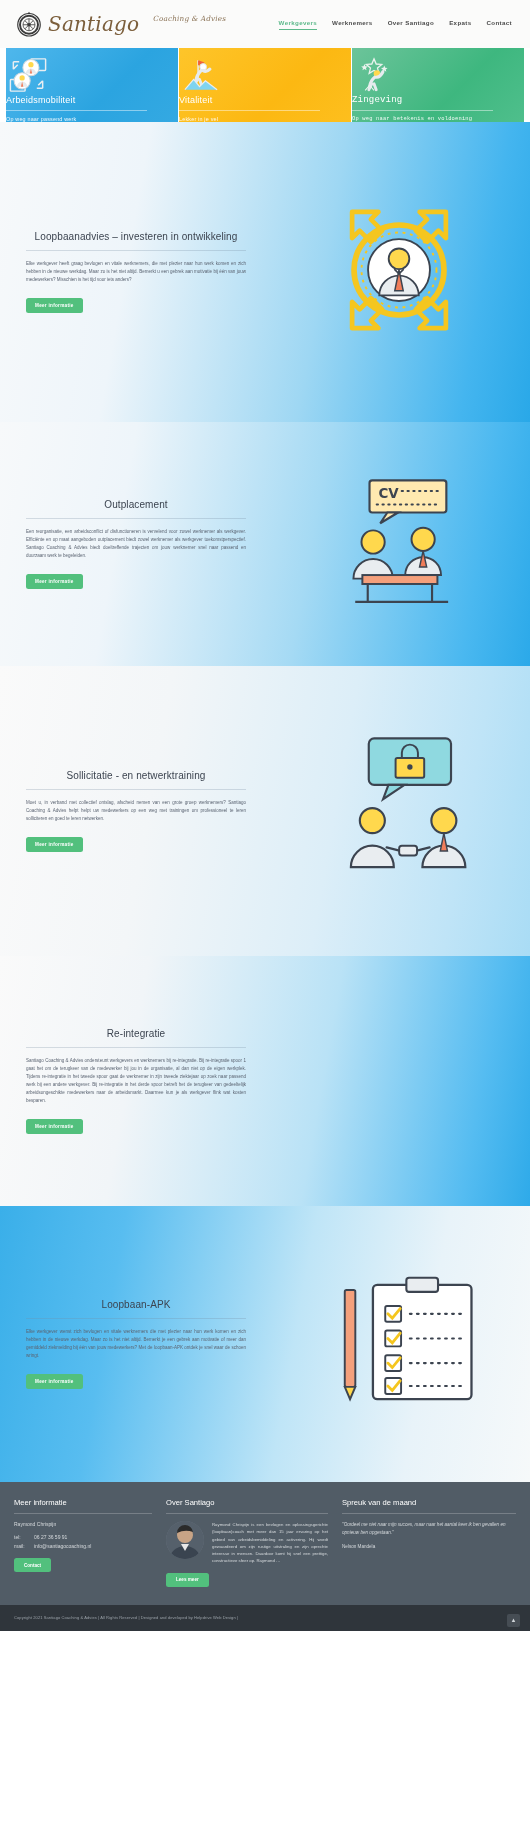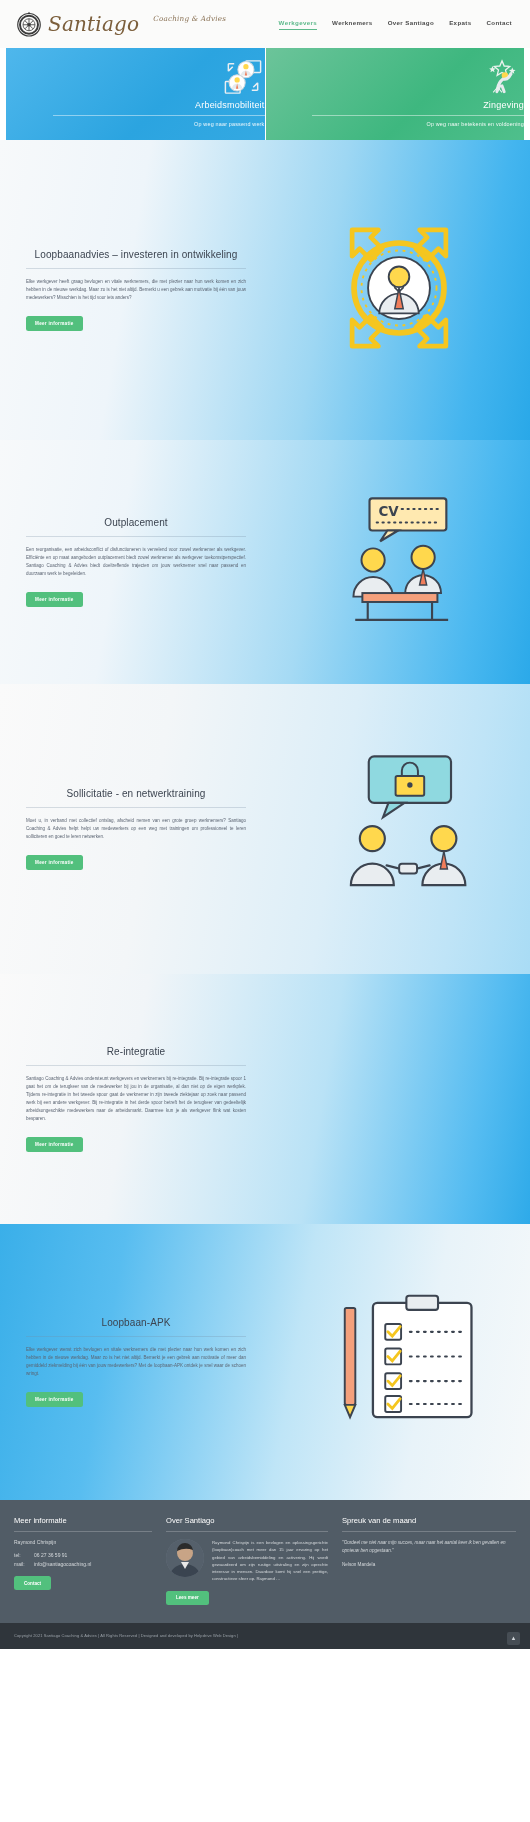--- a/index.html
+++ b/index.html
@@ -52,30 +52,30 @@
     padding-bottom: 3px;
     cursor: pointer;
     white-space: nowrap;
   }
   .nav-item.active { color: #5cb98a; border-bottom: 1.5px solid #5cb98a; }
 
   
   .banners { display: flex; padding: 0 6px; gap: 1px; }
   .banner {
     flex: 1;
-    height: 92px;
+    height: 74px;
     position: relative;
     display: flex;
     flex-direction: column;
-    align-items: flex-end;
+    align-items: flex-start;
     padding-top: 7px;
   }
   .banner.b1 { background: linear-gradient(135deg,#4fb7ec 0%,#2ba4e0 60%,#34a9e2 100%); }
   .banner.b2 { background: linear-gradient(135deg,#fec52a 0%,#fcb812 60%,#fdbf1e 100%); }
-  .banner.b3 { background: linear-gradient(135deg,#6cc49a 0%,#3eb77f 60%,#4fbf8c 100%); }
+  .banner.b3 { background: linear-gradient(135deg,#6cc49a 0%,#3eb77f 60%,#4fbf8c 100%); font-family: Liberation Mono, monospace; }
   .banner-icon { height: 44px; display: flex; align-items: center; justify-content: center; }
   .banner-title {
     font-size: 9px;
     color: #ffffff;
     font-weight: 400;
     margin-top: 1px;
     letter-spacing: .2px;
   }
   .banner-rule {
     width: 82%;
@@ -267,20 +267,36 @@
           <path d="M15 40 a7 7 0 0 1 14 0 z" fill="#e6ebee"></path>
           <path d="M22 33 l1.6 7 h-3.2 z" fill="#f07d5a"></path>
         </g>
       </svg>
     </div>
     <div class="banner-title">Arbeidsmobiliteit</div>
     <div class="banner-rule"></div>
     <div class="banner-sub">Op weg naar passend werk</div>
   </div>
 
+  <div class="banner b2">
+    <div class="banner-icon">
+      <svg viewBox="0 0 60 48" width="44" height="36">
+        <path d="M26 4 L26 30" stroke="#e9eef2" stroke-width="2" fill="none"></path>
+        <path d="M26 4 L35 7 L26 11 Z" fill="#f0603c"></path>
+        <circle cx="33" cy="13" r="4.6" fill="#ffffff" stroke="#d9e1e6" stroke-width="1.2"></circle>
+        <path d="M30 18 C26 22 24 26 23 32 L20 36 M33 18 C36 20 39 19 42 16" stroke="#e6ebee" stroke-width="4.5" fill="none" stroke-linecap="round"></path>
+        <path d="M25 30 L21 38 M28 30 L31 38" stroke="#e6ebee" stroke-width="4" fill="none" stroke-linecap="round"></path>
+        <path d="M8 44 L20 30 L28 40 L36 32 L52 44 Z" fill="#7fd4f0"></path>
+        <path d="M8 44 L20 30 L28 40 L36 32 L52 44" fill="none" stroke="#e9eef2" stroke-width="1.6"></path>
+      </svg>
+    </div>
+    <div class="banner-title">Vitaliteit</div>
+    <div class="banner-rule"></div>
+    <div class="banner-sub">Lekker in je vel</div>
+  </div>
 
   <div class="banner b3">
     <div class="banner-icon">
       <svg viewBox="0 0 60 48" width="44" height="36">
         <path d="M30 2 L33 9 L40.5 9.6 L34.8 14.5 L36.6 21.8 L30 17.8 L23.4 21.8 L25.2 14.5 L19.5 9.6 L27 9 Z" fill="none" stroke="#eaf3ee" stroke-width="1.8"></path>
         <path d="M17 9 L18.3 12 L21.5 12.3 L19 14.4 L19.8 17.5 L17 15.8 L14.2 17.5 L15 14.4 L12.5 12.3 L15.7 12 Z" fill="#eaf3ee"></path>
         <path d="M44 11 L45.3 14 L48.5 14.3 L46 16.4 L46.8 19.5 L44 17.8 L41.2 19.5 L42 16.4 L39.5 14.3 L42.7 14 Z" fill="#eaf3ee"></path>
         <circle cx="34" cy="22" r="4.4" fill="#ffd84d"></circle>
         <path d="M31 27 C27 30 25 34 24 40 M34 27 C37 27 40 24 42 20" stroke="#e6ebee" stroke-width="4.5" fill="none" stroke-linecap="round"></path>
         <path d="M27 36 L23 44 M30 36 L33 44" stroke="#e6ebee" stroke-width="4" fill="none" stroke-linecap="round"></path>

